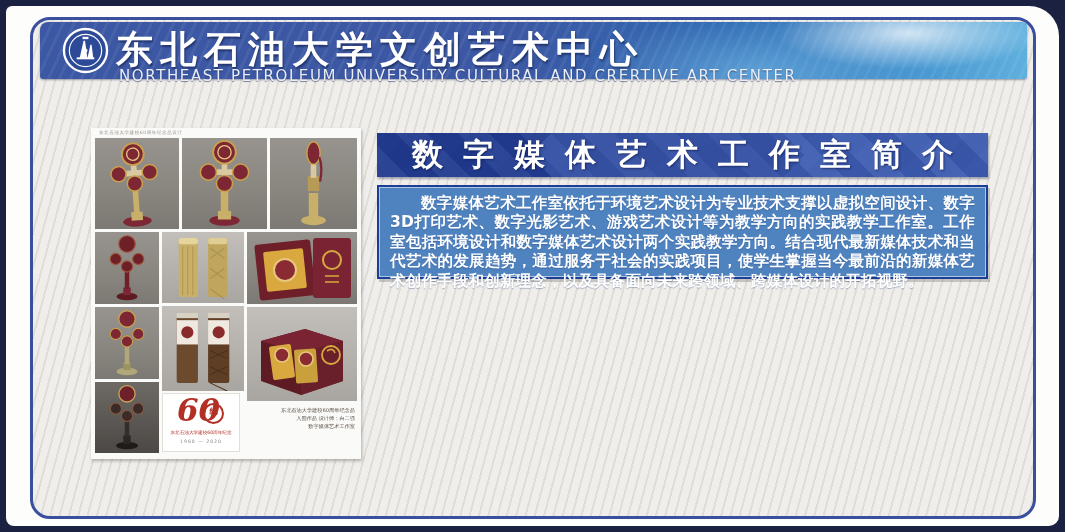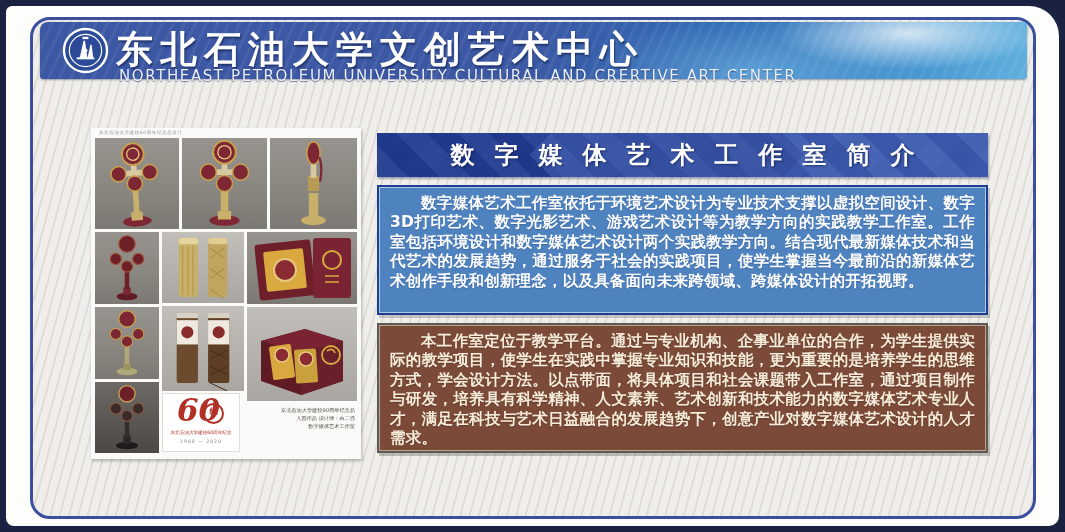--- a/index.html
+++ b/index.html
@@ -44,23 +44,23 @@
            line-height:8px;text-align:right;}
   
   .sec-title{position:absolute;left:344px;top:113px;width:611px;height:44px;
              background:
                conic-gradient(from 45deg at 25% 50%, rgba(90,120,200,.35) 0 90deg, rgba(0,0,0,0) 90deg 360deg),
                conic-gradient(from 225deg at 70% 50%, rgba(20,40,120,.4) 0 90deg, rgba(0,0,0,0) 90deg 360deg),
                repeating-linear-gradient(45deg, rgba(255,255,255,.07) 0 22px, rgba(10,25,90,.18) 22px 44px),
                repeating-linear-gradient(-45deg, rgba(60,90,180,.25) 0 22px, rgba(0,0,0,0) 22px 44px),
                #2b4aa0;
              box-shadow:1px 2px 2px rgba(40,50,90,.4);display:flex;align-items:center;justify-content:center;}
-  .sec-title span{color:#fff;font-weight:bold;font-size:24px;letter-spacing:20px;text-indent:20px;
+  .sec-title span{color:#fff;font-weight:bold;font-size:31px;letter-spacing:20px;text-indent:20px;
                   text-shadow:1px 1px 2px rgba(10,20,70,.6);white-space:nowrap;}
-  .panel{position:absolute;left:344px;width:611px;height:130px;box-sizing:border-box;
+  .panel{position:absolute;left:344px;width:611px;height:94px;box-sizing:border-box;
          padding:7px 11px 6px 11px;box-shadow:2px 3px 0 rgba(70,70,70,.25);}
   .panel p{margin:0;font-size:15.5px;font-weight:bold;line-height:19.4px;text-align:justify;
            text-indent:2em;letter-spacing:.2px;}
   .panel-blue{top:165px;background:#4f83bf;border:2px solid #1d3e96;
               box-shadow:inset 0 0 0 1px rgba(255,255,255,.55),2px 3px 0 rgba(70,70,70,.25);}
   .panel-blue p{color:#ffffff;text-shadow:0 1px 1px rgba(30,60,120,.35);}
   .panel-brown{top:303px;background:#7b4a38;border:2px solid #5d5a56;
                box-shadow:inset 0 0 0 1px rgba(255,250,235,.5),2px 3px 0 rgba(70,70,70,.3);}
   .panel-brown p{color:#f6ecda;text-shadow:0 1px 1px rgba(60,30,20,.35);}
   
@@ -228,19 +228,16 @@
       </div>
 
       <div class="sec-title">
         <span>数字媒体艺术工作室简介</span>
       </div>
 
       <div class="panel panel-blue">
         <p>数字媒体艺术工作室依托于环境艺术设计为专业技术支撑以虚拟空间设计、数字3D打印艺术、数字光影艺术、游戏艺术设计等为教学方向的实践教学工作室。工作室包括环境设计和数字媒体艺术设计两个实践教学方向。结合现代最新媒体技术和当代艺术的发展趋势，通过服务于社会的实践项目，使学生掌握当今最前沿的新媒体艺术创作手段和创新理念，以及具备面向未来跨领域、跨媒体设计的开拓视野。</p>
       </div>
 
-      <div class="panel panel-brown">
-        <p>本工作室定位于教学平台。通过与专业机构、企事业单位的合作，为学生提供实际的教学项目，使学生在实践中掌握专业知识和技能，更为重要的是培养学生的思维方式，学会设计方法。以点带面，将具体项目和社会课题带入工作室，通过项目制作与研发，培养具有科学精神、人文素养、艺术创新和技术能力的数字媒体艺术专业人才，满足在科技与艺术日益融合的发展趋势下，创意产业对数字媒体艺术设计的人才需求。</p>
-      </div>
 
     </div>
   </div>
 </div>
 
 </body></html>

